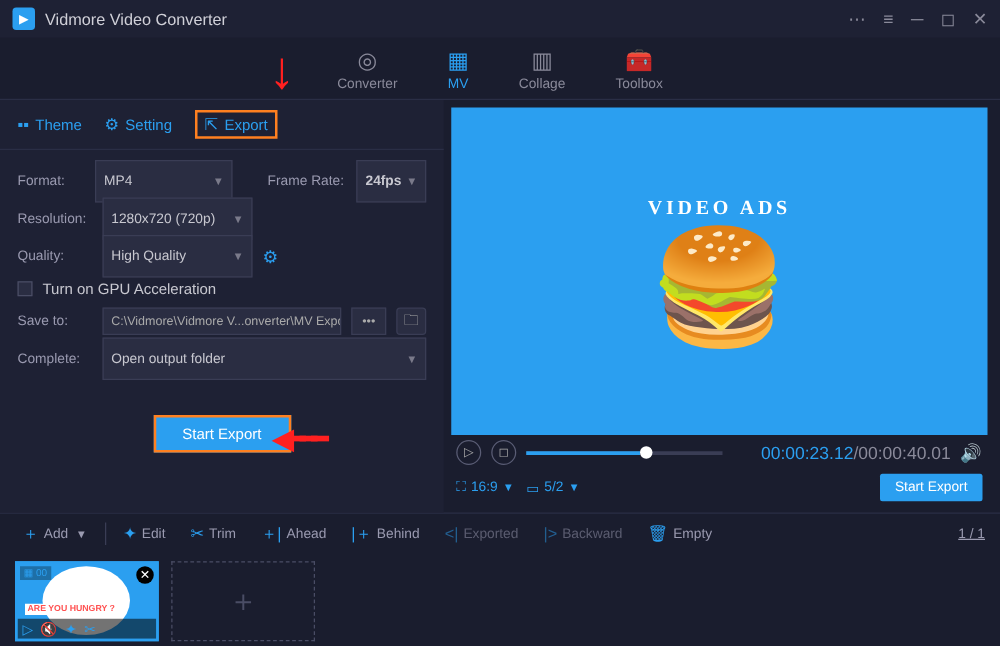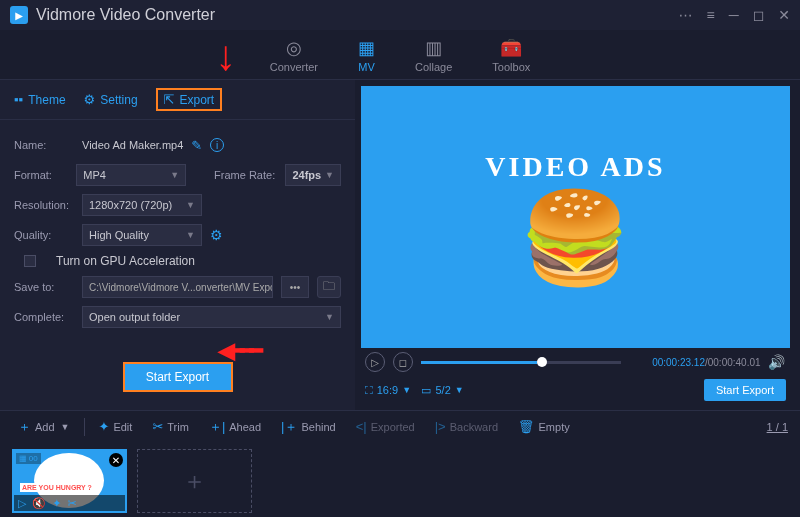--- a/index.html
+++ b/index.html
@@ -1,21 +1,21 @@
 <!DOCTYPE html>
 <html><head>
 <meta charset="utf-8">
 <style>
 * { margin: 0; padding: 0; box-sizing: border-box; font-family: "Segoe UI", Arial, sans-serif; }
 body { background: #1a1d2e; width: 800px; height: 517px; overflow: hidden; color: #c8c8d0; font-size: 12px; }
 
 
 .titlebar { height: 30px; background: #1e2134; display: flex; align-items: center; padding: 0 10px; gap: 8px; }
 .app-logo { width: 18px; height: 18px; background: #2b9ff0; border-radius: 3px; display: flex; align-items: center; justify-content: center; color: #fff; font-size: 10px; }
-.app-title { color: #d0d0d8; font-size: 16px; flex: 1; }
+.app-title { color: #d0d0d8; font-size: 13px; flex: 1; }
 .win-controls { display: flex; gap: 14px; }
 .win-controls span { color: #8a8a9a; cursor: pointer; font-size: 14px; }
 
 
 .mainnav { height: 50px; display: flex; justify-content: center; gap: 40px; align-items: center; border-bottom: 1px solid #2a2e45; }
 .nav-item { display: flex; flex-direction: column; align-items: center; gap: 2px; color: #8a8a9a; cursor: pointer; font-size: 11px; }
 .nav-item.active { color: #2b9ff0; }
 .nav-icon { font-size: 18px; }
 
 
@@ -29,46 +29,46 @@
 .left { width: 355px; padding: 0; background: #1e2134; }
 .tabs { display: flex; gap: 18px; padding: 8px 14px; border-bottom: 1px solid #2a2e45; }
 .tab { display: flex; align-items: center; gap: 5px; color: #2b9ff0; font-size: 12px; cursor: pointer; }
 .tab .ic { font-size: 13px; }
 .tab.highlight { border: 2px solid #ff8020; padding: 2px 6px; }
 
 .form { padding: 10px 14px; }
 .row { display: flex; align-items: center; height: 30px; gap: 8px; }
 .label { width: 60px; color: #9a9ab0; font-size: 11px; }
 .value-text { color: #c8c8d0; font-size: 11px; }
-.select { background: #2a2d42; border: 1px solid #3a3d55; color: #c8c8d0; height: 22px; padding: 4px 6px; font-size: 11px; display: flex; align-items: center; justify-content: space-between; cursor: pointer; }
+.select { background: #2a2d42; border: 1px solid #3a3d55; color: #c8c8d0; height: 22px; padding: 16px 6px; font-size: 11px; display: flex; align-items: center; justify-content: space-between; cursor: pointer; }
 .select.w120 { width: 120px; }
 .select.w60 { width: 60px; font-weight: bold; }
 .select .caret { font-size: 9px; color: #7a7a8a; }
 .edit-icon { color: #2b9ff0; cursor: pointer; font-size: 13px; }
 .info-icon { color: #2b9ff0; cursor: pointer; font-size: 13px; border: 1px solid #2b9ff0; border-radius: 50%; width: 14px; height: 14px; display: inline-flex; align-items: center; justify-content: center; font-size: 10px; }
 .gear-icon { color: #2b9ff0; cursor: pointer; font-size: 14px; }
-.checkbox-row { display: flex; align-items: center; gap: 20px; padding: 4px 0; margin-left: 10px; }
+.checkbox-row { display: flex; align-items: center; gap: 8px; padding: 4px 0; }
 .checkbox { width: 12px; height: 12px; border: 1px solid #4a4d65; background: #2a2d42; cursor: pointer; }
 .path-input { flex: 1; background: #2a2d42; border: 1px solid #3a3d55; color: #aaa; height: 22px; padding: 0 6px; font-size: 10px; display: flex; align-items: center; overflow: hidden; white-space: nowrap; }
 .path-btn { width: 28px; height: 22px; background: #2a2d42; border: 1px solid #3a3d55; display: flex; align-items: center; justify-content: center; color: #aaa; cursor: pointer; font-size: 10px; }
 .folder-btn { width: 24px; height: 22px; background: #2a2d42; border: 1px solid #3a3d55; border-radius: 3px; display: flex; align-items: center; justify-content: center; color: #aaa; cursor: pointer; }
 .complete-select { flex: 1; }
 .start-export { width: 110px; height: 30px; background: #2b9ff0; color: #fff; border: 2px solid #ff8020; display: flex; align-items: center; justify-content: center; margin: 30px auto 0; font-size: 12px; cursor: pointer; }
 
 
 .right { flex: 1; padding: 6px 10px 6px 6px; display: flex; flex-direction: column; }
 .preview { flex: 1; background: #2b9ff0; display: flex; flex-direction: column; align-items: center; justify-content: center; position: relative; }
-.preview-title { color: #fff; font-size: 28px; font-weight: bold; letter-spacing: 3px; font-family: serif; margin-bottom: 10px; }
+.preview-title { color: #fff; font-size: 16px; font-weight: bold; letter-spacing: 3px; font-family: serif; margin-bottom: 10px; }
 .burger { font-size: 90px; line-height: 1; }
 .player-controls { height: 28px; display: flex; align-items: center; gap: 8px; padding: 0 4px; }
 .pctrl { width: 20px; height: 20px; border: 1px solid #5a5d75; border-radius: 50%; display: flex; align-items: center; justify-content: center; color: #aaa; font-size: 10px; cursor: pointer; }
 .progress { flex: 1; height: 3px; background: #3a3d55; position: relative; }
 .progress-fill { position: absolute; left: 0; width: 58%; height: 100%; background: #2b9ff0; }
 .progress-thumb { position: absolute; left: 58%; top: -4px; width: 10px; height: 10px; background: #fff; border-radius: 50%; }
-.time { color: #8a8a9a; font-size: 10px; margin-left: 23px; }
+.time { color: #8a8a9a; font-size: 14px; margin-left: 23px; }
 .time .cur { color: #2b9ff0; }
 .vol-icon { color: #aaa; font-size: 14px; cursor: pointer; }
 .player-opts { height: 28px; display: flex; align-items: center; gap: 10px; padding: 0 4px; }
 .opt { display: flex; align-items: center; gap: 4px; color: #2b9ff0; font-size: 11px; cursor: pointer; }
 .opt .caret { font-size: 9px; }
 .start-export-small { margin-left: auto; background: #2b9ff0; color: #fff; padding: 5px 12px; font-size: 11px; cursor: pointer; border-radius: 2px; }
 
 
 .bottom-toolbar { height: 32px; display: flex; align-items: center; gap: 8px; padding: 0 12px; border-top: 1px solid #2a2e45; }
 .tbtn { display: flex; align-items: center; gap: 4px; color: #9a9ab0; font-size: 11px; cursor: pointer; padding: 4px 6px; }
@@ -136,26 +136,20 @@
         <span>Setting</span>
       </div>
       <div class="tab highlight">
         <span class="ic">⇱</span>
         <span>Export</span>
       </div>
     </div>
 
     <div class="form">
       <div class="row">
-        <span class="label">Name:</span>
-        <span class="value-text">Video Ad Maker.mp4</span>
-        <span class="edit-icon">✎</span>
-        <span class="info-icon">i</span>
-      </div>
-      <div class="row">
         <span class="label">Format:</span>
         <div class="select w120">
           <span>MP4</span>
           <span class="caret">▼</span>
         </div>
         <span class="label" style="width:70px;margin-left:20px">Frame Rate:</span>
         <div class="select w60">
           <span>24fps</span>
           <span class="caret">▼</span>
         </div>

